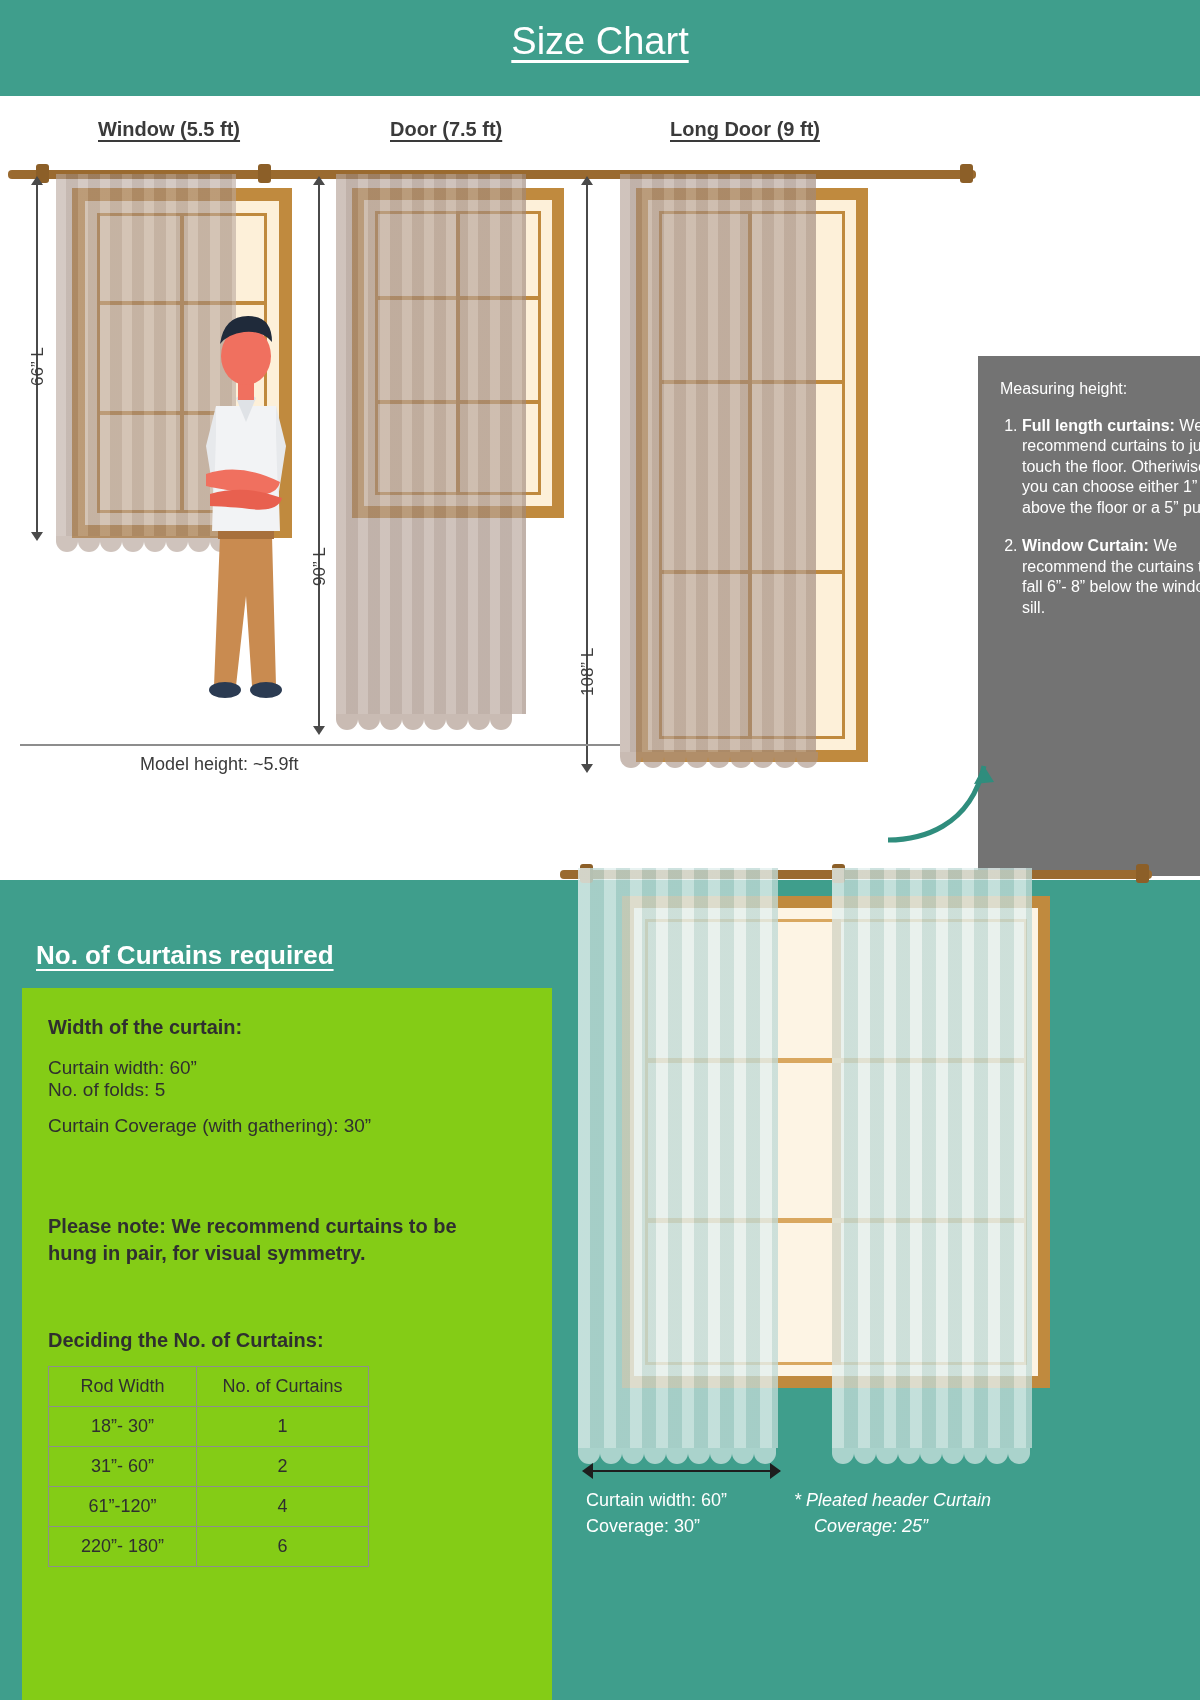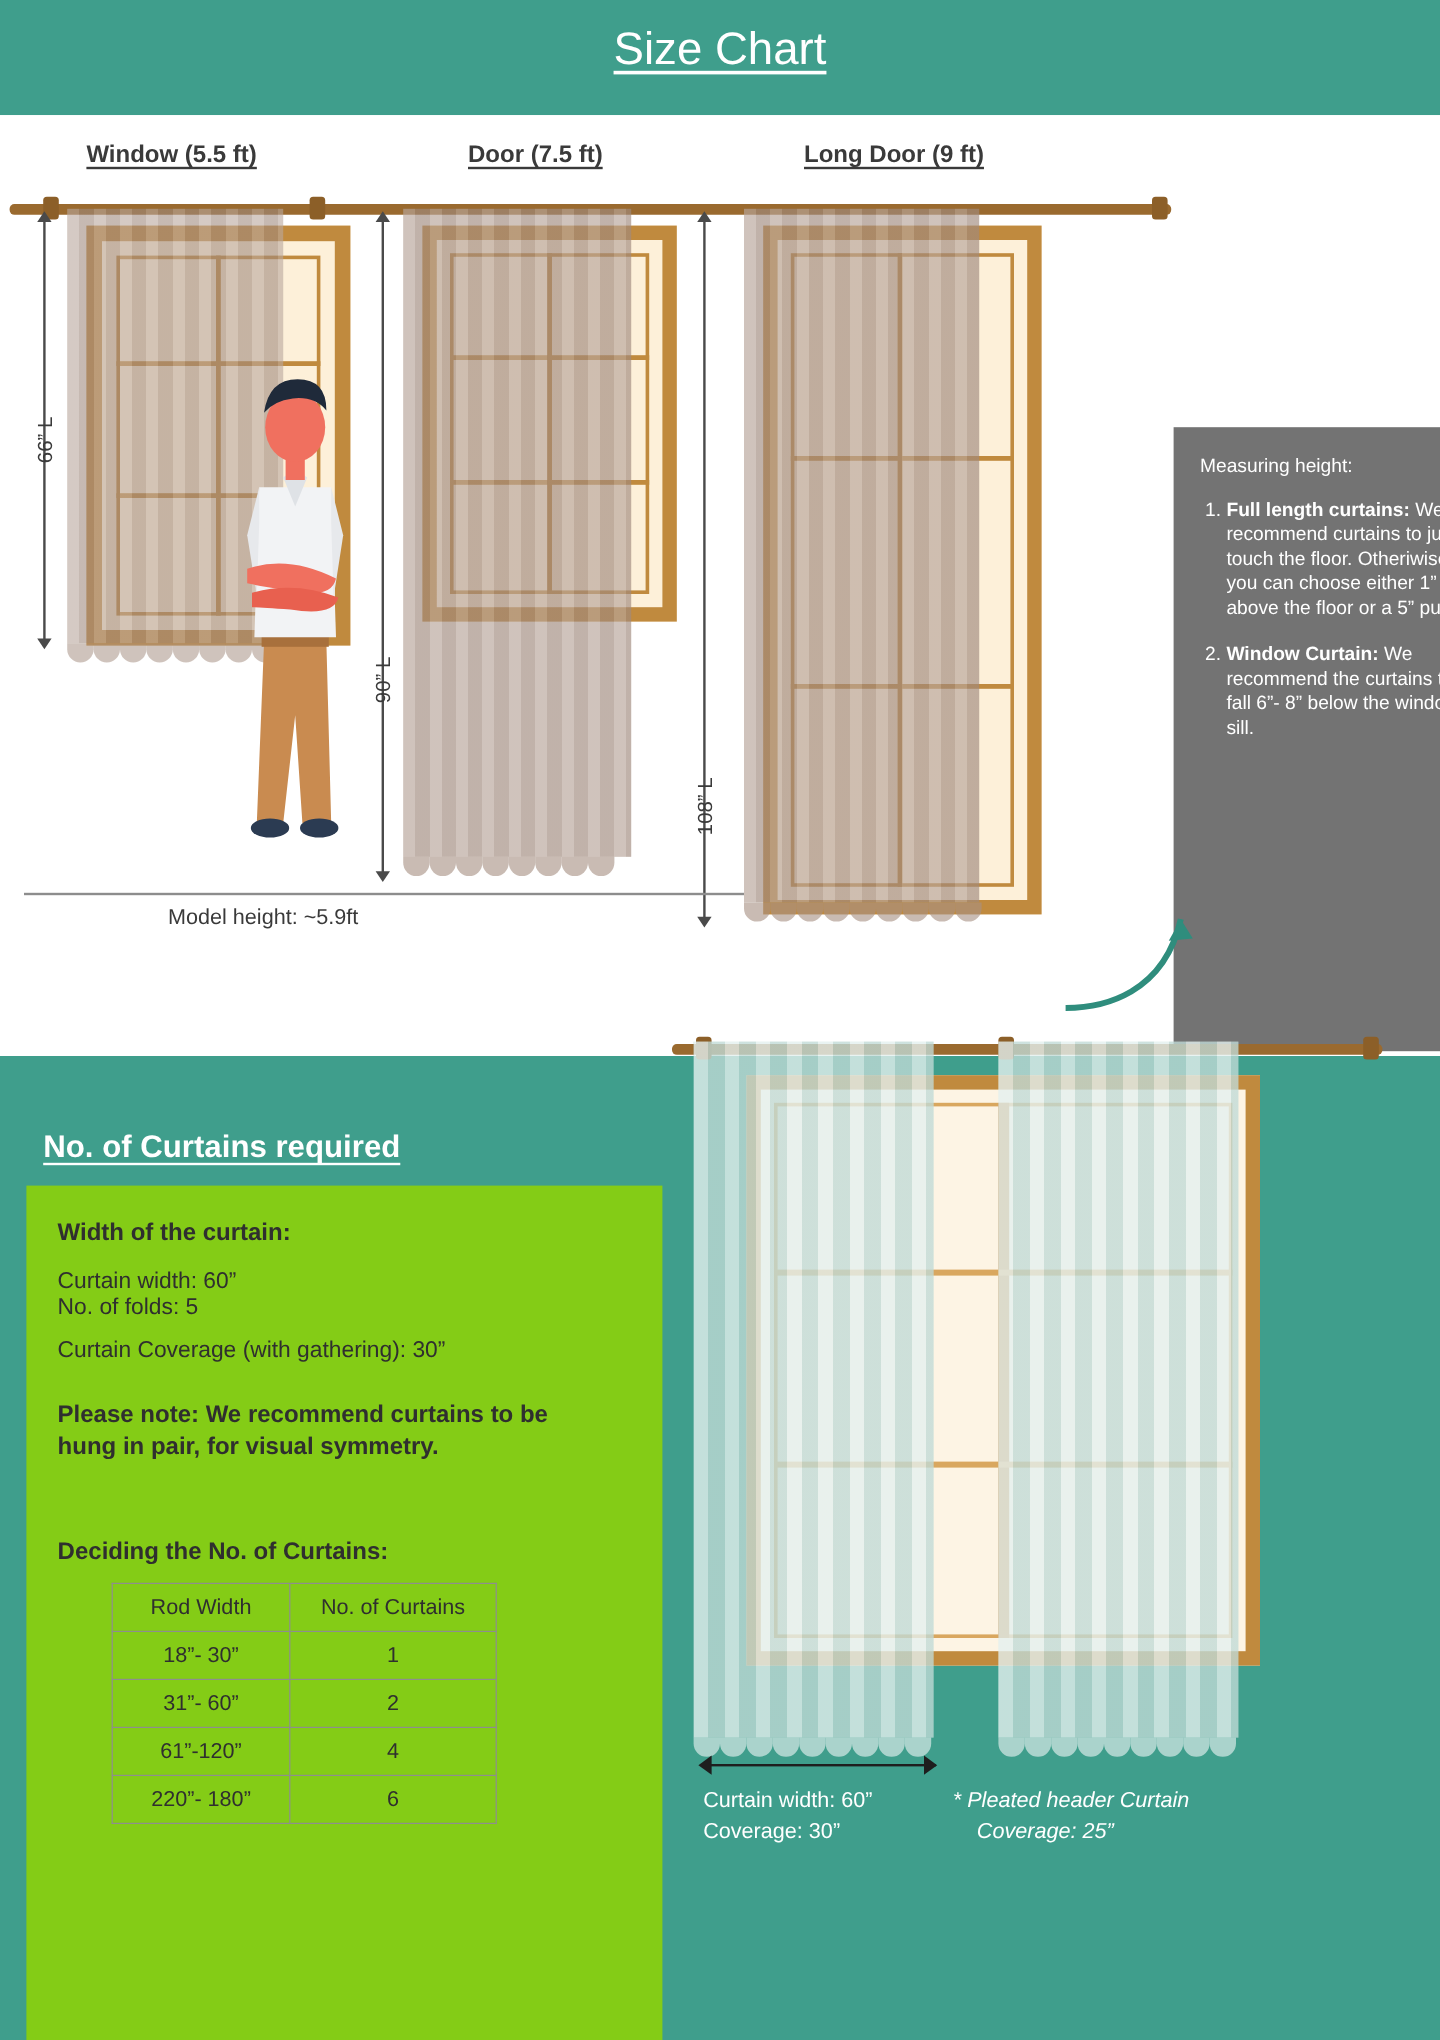--- a/index.html
+++ b/index.html
@@ -130,21 +130,21 @@
 </style>
 </head>
 <body>
 
 <div class="header">
   <div class="header-title">Size Chart</div>
 </div>
 
 <div class="top-area">
 
-  <div class="col-label" style="left:72px; top:22px;">Window (5.5 ft)</div>
+  <div class="col-label" style="left:98px; top:22px;">Window (5.5 ft)</div>
   <div class="col-label" style="left:390px; top:22px;">Door (7.5 ft)</div>
   <div class="col-label" style="left:670px; top:22px;">Long Door (9 ft)</div>
 
   <div class="rod" style="left:8px; top:74px; width:968px;"></div>
   <div class="rod-cap" style="left:36px; top:68px;"></div>
   <div class="rod-cap" style="left:258px; top:68px;"></div>
   <div class="rod-cap" style="left:960px; top:68px;"></div>
 
   <div class="frame" style="left:72px; top:92px; width:220px; height:350px; border-width:13px;">
     <div class="frame-inner" style="left:12px; top:12px; right:12px; bottom:12px;"></div>
@@ -270,25 +270,25 @@
 
   <div class="bottom-title">No. of Curtains required</div>
 
   <div class="white-card">
     <div class="wc-pad" style="top:28px;">
       <div class="wc-h">Width of the curtain:</div>
       <div class="wc-p" style="margin-top:18px;">Curtain width: 60”</div>
       <div class="wc-p" style="">No. of folds: 5</div>
       <div class="wc-p" style="margin-top:14px;">Curtain Coverage (with gathering): 30”</div>
 
-      <div class="wc-note" style="margin-top:29px; width:440px;">Please note: We recommend curtains to be hung in pair, for visual symmetry.</div>
+      <div class="wc-note" style="margin-top:76px; width:440px;">Please note: We recommend curtains to be hung in pair, for visual symmetry.</div>
 
       <div class="wc-h" style="margin-top:62px;">Deciding the No. of Curtains:</div>
 
-      <table class="rodtable" style="margin-top:14px;margin-left:45px;">
+      <table class="rodtable" style="margin-top:14px;">
         <thead>
           <tr>
             <th>Rod Width</th>
             <th>No. of Curtains</th>
           </tr>
         </thead>
         <tbody>
           <tr>
             <td>18”- 30”</td>
             <td>1</td>

